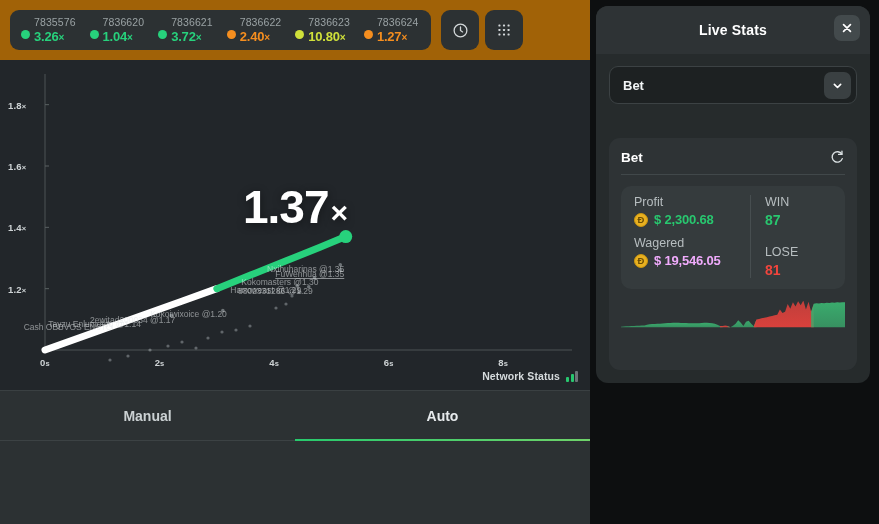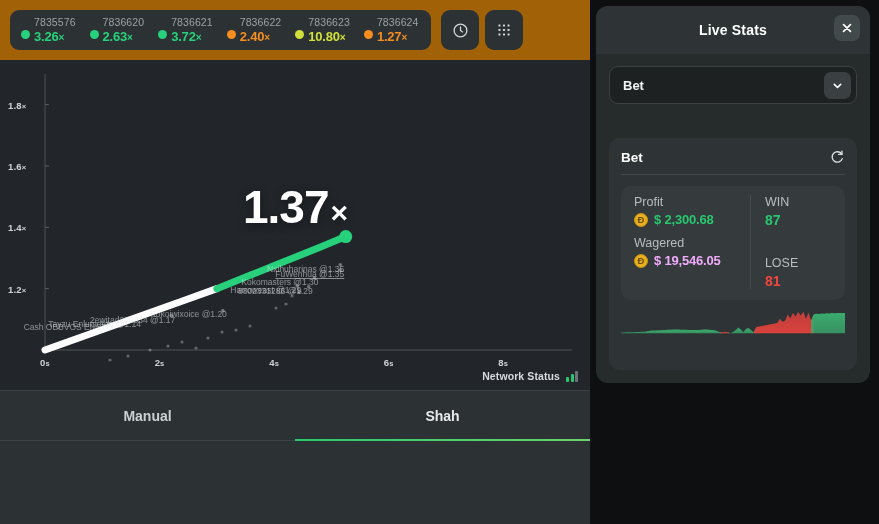--- a/index.html
+++ b/index.html
@@ -322,21 +322,21 @@
             <span class="hist-dot" style="background:#27d17c"></span>
             <span class="hist-texts">
               <span class="hist-id">7835576</span>
               <span class="hist-mult" style="color:#27d17c"><span>3.26</span><span class="x">×</span></span>
             </span>
           </div>
           <div class="hist-item">
             <span class="hist-dot" style="background:#27d17c"></span>
             <span class="hist-texts">
               <span class="hist-id">7836620</span>
-              <span class="hist-mult" style="color:#27d17c"><span>2.63</span><span class="x">×</span></span>
+              <span class="hist-mult" style="color:#27d17c"><span>1.04</span><span class="x">×</span></span>
             </span>
           </div>
           <div class="hist-item">
             <span class="hist-dot" style="background:#27d17c"></span>
             <span class="hist-texts">
               <span class="hist-id">7836621</span>
               <span class="hist-mult" style="color:#27d17c"><span>3.72</span><span class="x">×</span></span>
             </span>
           </div>
           <div class="hist-item">
@@ -462,21 +462,21 @@
             <i></i>
             <i></i>
             <i></i>
           </span>
       </div>
     </div>
 
     <div class="bottom">
       <div class="tabs">
         <button class="tab inactive">Manual</button>
-        <button class="tab">Shah</button>
+        <button class="tab">Auto</button>
         <div class="tab-baseline"></div>
         <div class="tab-underline" style="left:50%;width:50%;"></div>
       </div>
     </div>
   </div>
 
   <div class="stats-col">
     <div class="stats-card">
 
       <div class="stats-head">
@@ -525,21 +525,21 @@
                   <span class="coin">Đ</span>
                   <span class="mt-value white">$ 19,546.05</span>
                 </div>
               </div>
             </div>
             <div class="metrics-right">
               <div class="mt-block">
                 <div class="mt-label">WIN</div>
                 <div class="mt-big green">87</div>
               </div>
-              <div class="mt-block" style="margin-top:28px;">
+              <div class="mt-block" style="margin-top:17px;">
                 <div class="mt-label">LOSE</div>
                 <div class="mt-big red">81</div>
               </div>
             </div>
           </div>
 
           <div class="spark">
             <svg id="spark-svg" viewBox="0 0 240 200" preserveAspectRatio="none">
                 <defs>
                   <linearGradient id="gP" x1="0" y1="0" x2="0" y2="1">

